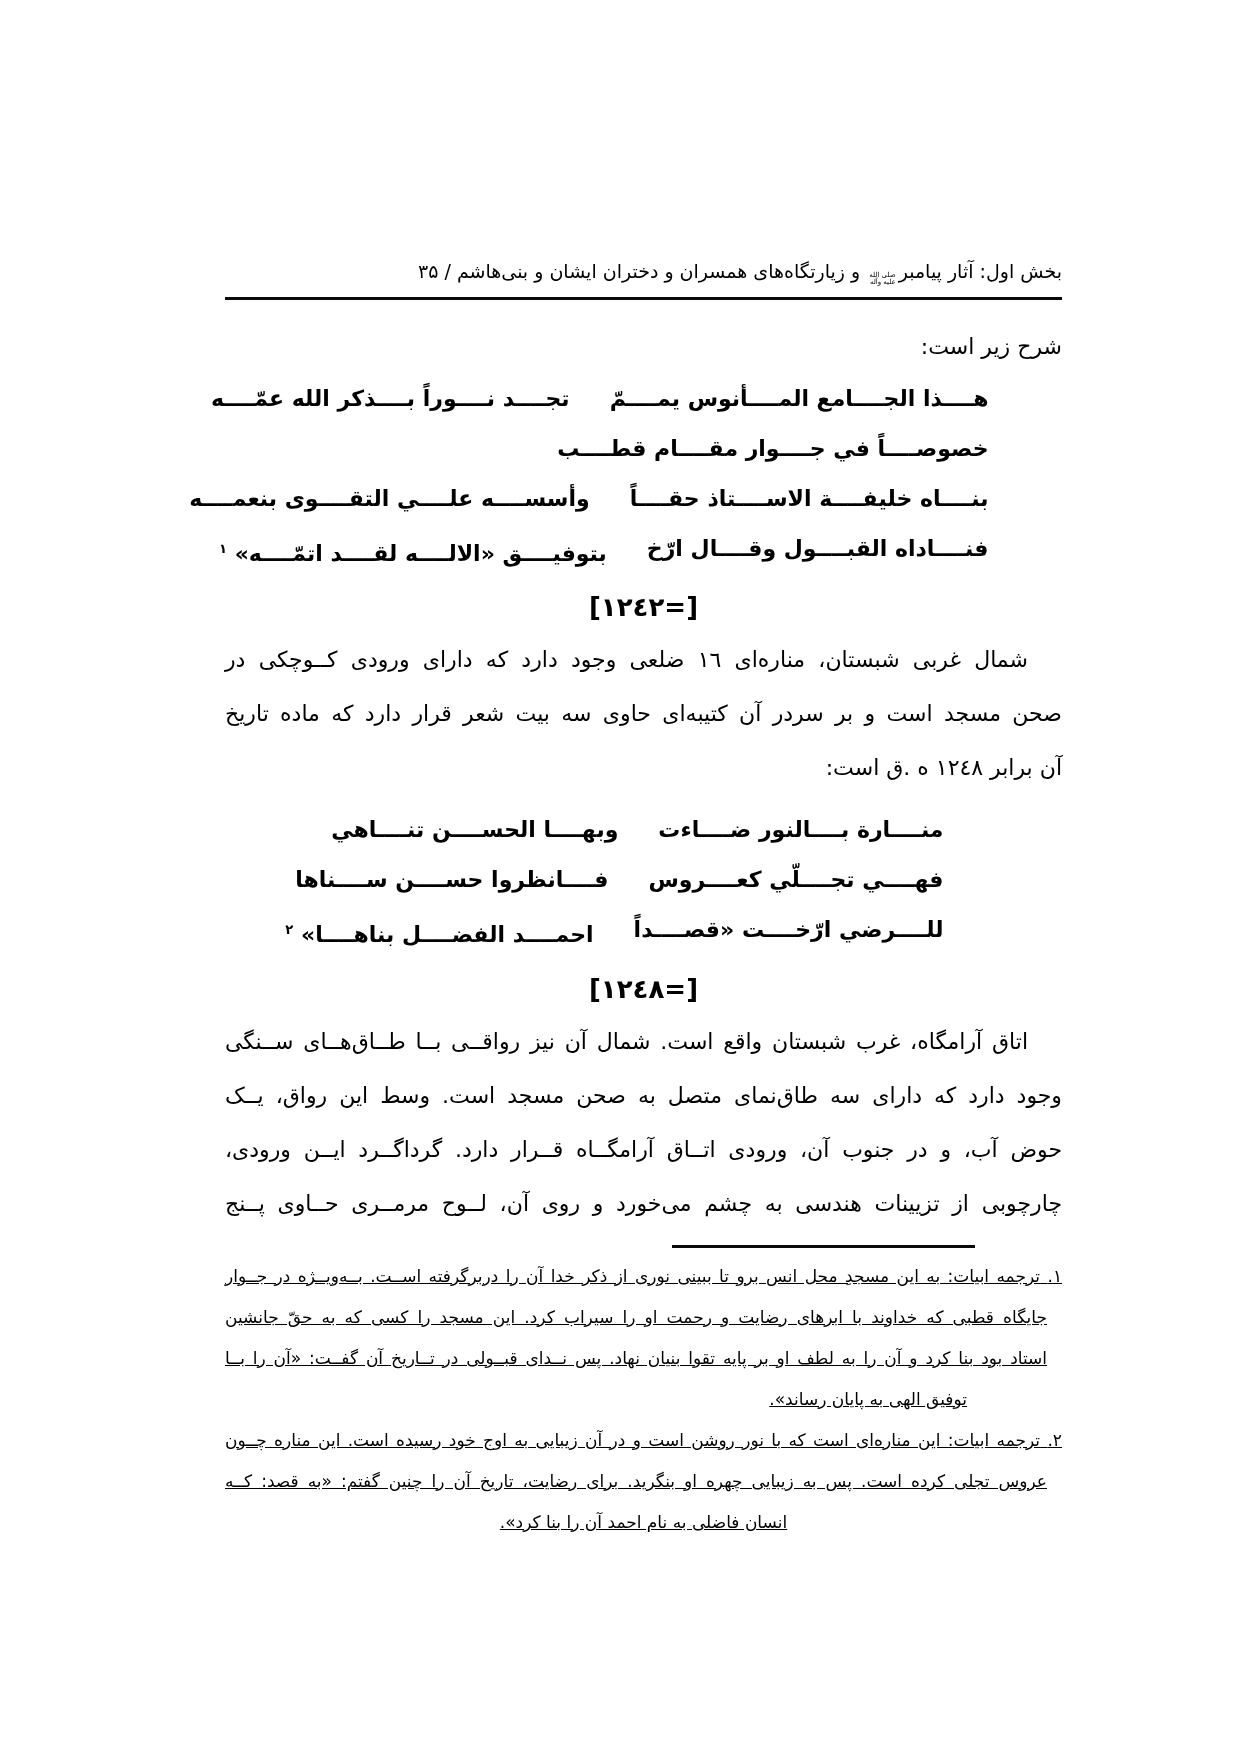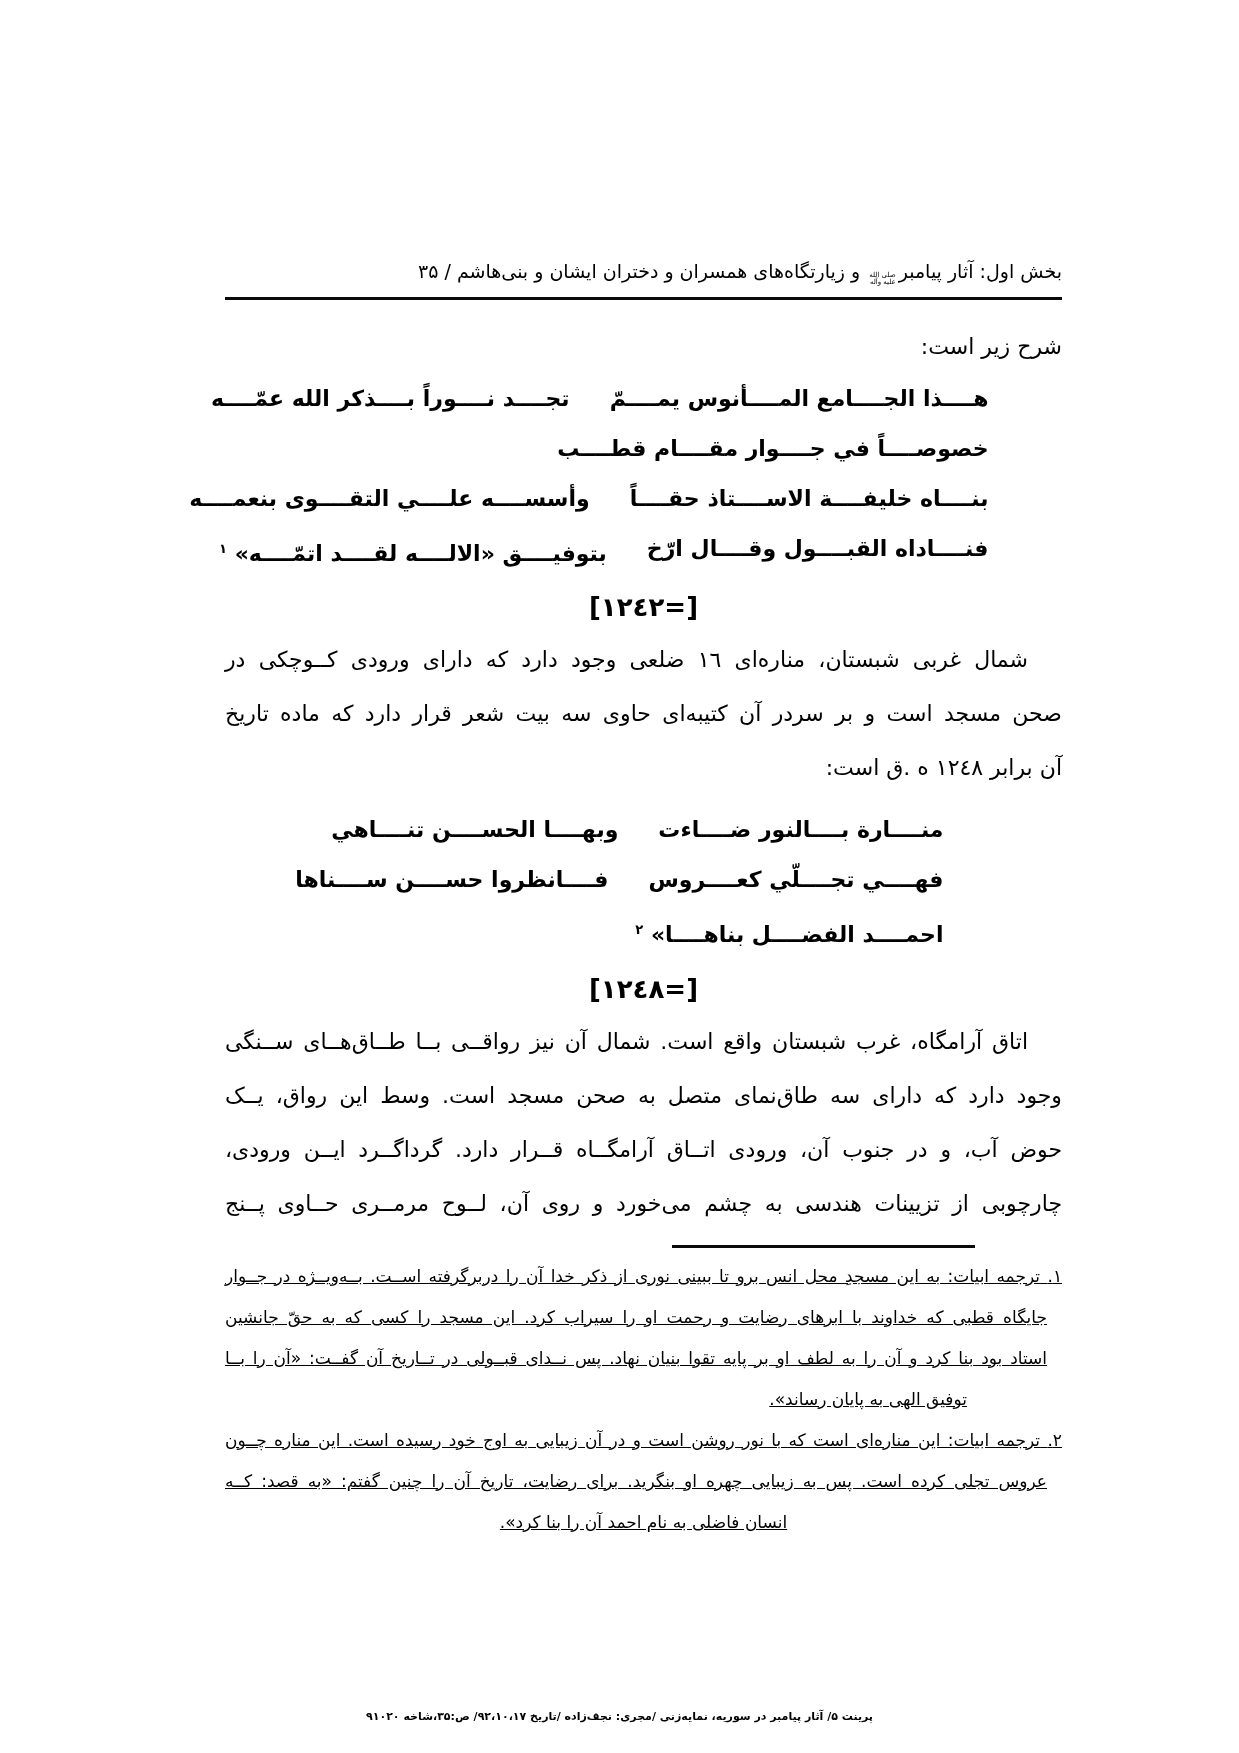--- a/index.html
+++ b/index.html
@@ -142,20 +142,21 @@
     <div class="poem poem-2">
       <div class="verse-row">
         <span class="hemistich">منــــارة بــــالنور ضــــاءت</span>
         <span class="hemistich">وبهــــا الحســــن تنــــاهي</span>
       </div>
       <div class="verse-row">
         <span class="hemistich">فهــــي تجــــلّي كعــــروس</span>
         <span class="hemistich">فــــانظروا حســــن ســــناها</span>
       </div>
       <div class="verse-row">
+        <span class="hemistich">للــــرضي ارّخــــت «قصــــداً</span>
         <span class="hemistich"><span>احمــــد الفضــــل بناهــــا»</span>&nbsp;<sup class="fn-ref">۲</sup></span>
       </div>
     </div>
 
     <div class="chrono"><bdo dir="ltr">[١٢٤٨=]</bdo></div>
 
     <div class="prose">
       <div class="prose-line first-line just">اتاق آرامگاه، غرب شبستان واقع است. شمال آن نیز رواقــی بــا طــاق‌هــای ســنگی</div>
       <div class="prose-line just">وجود دارد که دارای سه طاق‌نمای متصل به صحن مسجد است. وسط این رواق، یــک</div>
       <div class="prose-line just">حوض آب، و در جنوب آن، ورودی اتــاق آرامگــاه قــرار دارد. گرداگــرد ایــن ورودی،</div>
@@ -173,16 +174,13 @@
       </div>
       <div>
         <div class="fn-line just"><span class="fn-marker">۲.</span> <span>ترجمه ابیات: این مناره‌ای است که با نور روشن است و در آن زیبایی به اوج خود رسیده است. این مناره چــون</span></div>
         <div class="fn-line cont just">عروس تجلی کرده است. پس به زیبایی چهره او بنگرید. برای رضایت، تاریخ آن را چنین گفتم: «به قصد: کــه</div>
         <div class="fn-line fn-end-center">انسان فاضلی به نام احمد آن را بنا کرد».</div>
       </div>
     </div>
 
   </div>
 
-  <div class="footer-imprint">
-    <span>پرینت ۵/ آثار پیامبر در سوریه، نمایه‌زنی /مجری: نجف‌زاده /تاریخ </span><bdo dir="ltr">۹۲،۱۰،۱۷</bdo><span>/ ص:۳۵،شاخه ۹۱۰۲۰</span>
-  </div>
 </div>
 
 </body></html>

